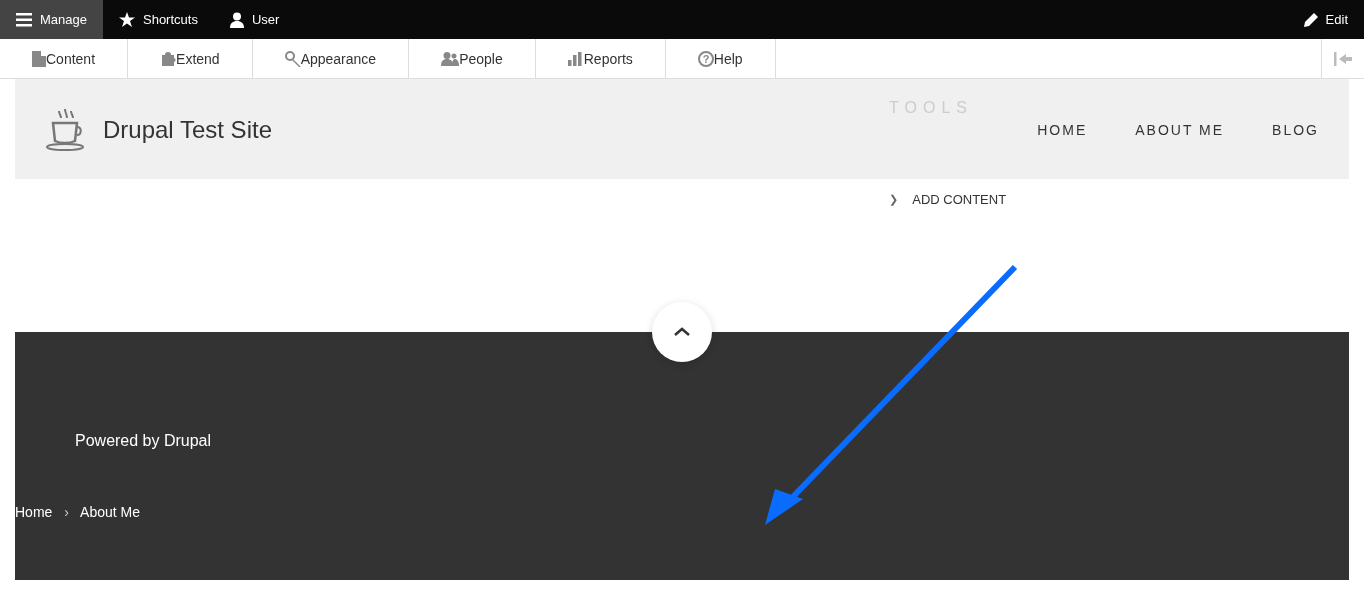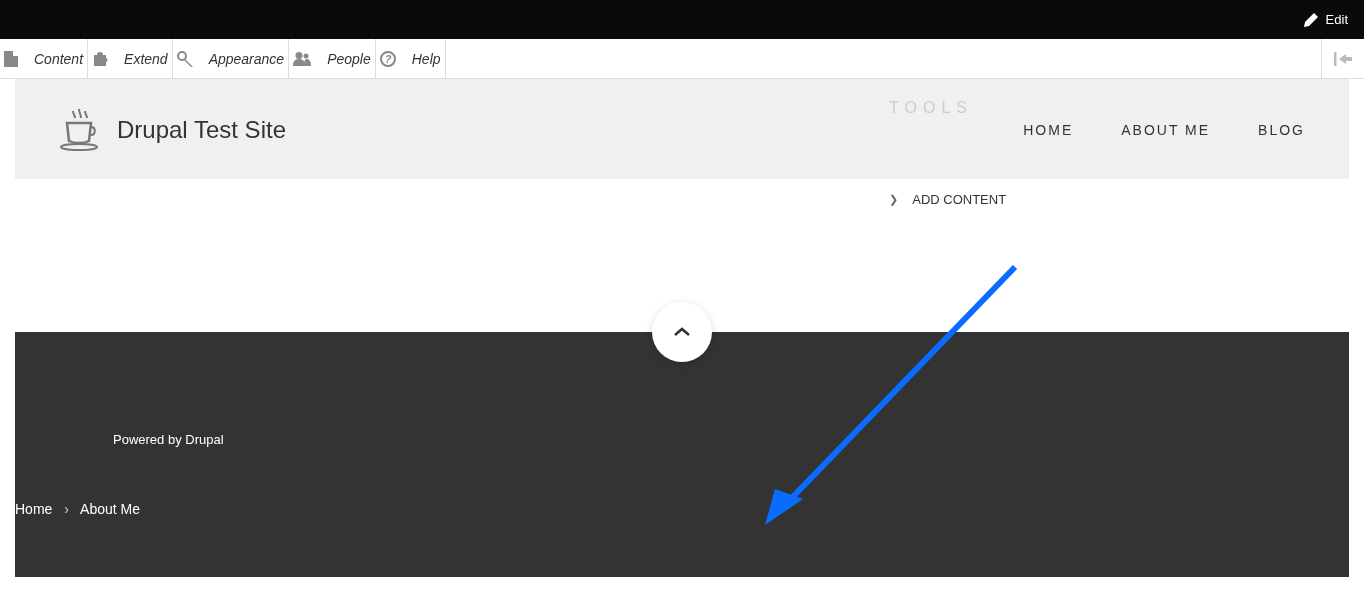--- a/index.html
+++ b/index.html
@@ -27,44 +27,43 @@
     
     .admin-menu {
       background: #fff;
       height: 40px;
       display: flex;
       border-bottom: 1px solid #ddd;
     }
     .admin-menu-item {
       display: flex;
       align-items: center;
-      padding: 0 4px;
-      gap: 16px;
+      padding: 0 32px;
+      gap: 0;
       border-right: 1px solid #ddd;
       cursor: pointer;
       font-size: 14px;
       color: #333;
-      font-style: italic;
     }
     .admin-menu-collapse {
       margin-left: auto;
       display: flex;
       align-items: center;
       padding: 0 12px;
       border-left: 1px solid #ddd;
       cursor: pointer;
       color: #aaa;
     }
     
     .site-header {
       background: #f0f0f0;
       height: 100px;
       display: flex;
       align-items: center;
-      padding: 0 44px;
+      padding: 0 30px;
       margin: 0 15px;
       border-top: 1px solid #f0f0f0;
     }
     .site-logo {
       display: flex;
       align-items: center;
       gap: 18px;
     }
     .site-title {
       font-size: 24px;
@@ -129,22 +128,22 @@
     }
     
     .footer {
       background: #333;
       margin: 0 15px;
       padding: 100px 0 60px;
       color: #fff;
       position: relative;
     }
     .footer-text {
-      font-size: 13px;
-      margin-left: 98px;
+      font-size: 16px;
+      margin-left: 60px;
     }
     .breadcrumb {
       text-align: left;
       margin-top: 54px;
       font-size: 14px;
     }
     .breadcrumb-item { cursor: pointer; }
     .breadcrumb-sep { margin: 0 8px; color: #ccc; }
     
     .arrow-annotation {
@@ -154,20 +153,43 @@
     }
     
     .icon-svg { flex-shrink: 0; }
     .icon-white { fill: #fff; }
     .icon-gray { fill: #888; }
   </style>
 </head>
 <body>
 
 <div class="top-toolbar">
+  <div class="top-toolbar-left">
+    <div class="top-toolbar-item active">
+      <svg class="icon-svg" width="16" height="14" viewBox="0 0 16 14">
+          <rect class="icon-white" y="0" width="16" height="2.5"></rect>
+          <rect class="icon-white" y="5.5" width="16" height="2.5"></rect>
+          <rect class="icon-white" y="11" width="16" height="2.5"></rect>
+        </svg>
+      <span>Manage</span>
+    </div>
+    <div class="top-toolbar-item">
+      <svg class="icon-svg" width="16" height="16" viewBox="0 0 16 16">
+          <polygon class="icon-white" points="8,0 10,5.5 16,5.5 11,9 13,15 8,11.5 3,15 5,9 0,5.5 6,5.5"></polygon>
+        </svg>
+      <span>Shortcuts</span>
+    </div>
+    <div class="top-toolbar-item">
+      <svg class="icon-svg" width="14" height="16" viewBox="0 0 14 16">
+          <circle class="icon-white" cx="7" cy="4.5" r="4"></circle>
+          <path class="icon-white" d="M0,16 C0,11 3,9 7,9 C11,9 14,11 14,16 Z"></path>
+        </svg>
+      <span>User</span>
+    </div>
+  </div>
   <div class="top-toolbar-right">
     <svg class="icon-svg" width="14" height="14" viewBox="0 0 14 14">
         <path class="icon-white" d="M10,0 L14,4 L5,13 L0,14 L1,9 Z"></path>
       </svg>
     <span>Edit</span>
   </div>
 </div>
 
 <div class="admin-menu">
   <div class="admin-menu-item">
@@ -190,20 +212,28 @@
     <span>Appearance</span>
   </div>
   <div class="admin-menu-item">
     <svg class="icon-svg" width="18" height="14" viewBox="0 0 18 14">
         <circle class="icon-gray" cx="6" cy="3.5" r="3.5"></circle>
         <path class="icon-gray" d="M0,14 C0,9 2,7 6,7 C10,7 12,9 12,14 Z"></path>
         <circle class="icon-gray" cx="13" cy="4" r="2.5"></circle>
         <path class="icon-gray" d="M11,14 C11,9 12,7 14,7 C16,7 18,9 18,14 Z"></path>
       </svg>
     <span>People</span>
+  </div>
+  <div class="admin-menu-item">
+    <svg class="icon-svg" width="16" height="14" viewBox="0 0 16 14">
+        <rect class="icon-gray" x="0" y="8" width="3.5" height="6"></rect>
+        <rect class="icon-gray" x="5" y="3" width="3.5" height="11"></rect>
+        <rect class="icon-gray" x="10" y="0" width="3.5" height="14"></rect>
+      </svg>
+    <span>Reports</span>
   </div>
   <div class="admin-menu-item">
     <svg class="icon-svg" width="16" height="16" viewBox="0 0 16 16">
         <circle fill="none" stroke="#888" stroke-width="2" cx="8" cy="8" r="7"></circle>
         <text x="8" y="12" text-anchor="middle" fill="#888" font-size="11" font-weight="bold">?</text>
       </svg>
     <span>Help</span>
   </div>
   <div class="admin-menu-collapse">
     <svg class="icon-svg" width="18" height="14" viewBox="0 0 18 14">

